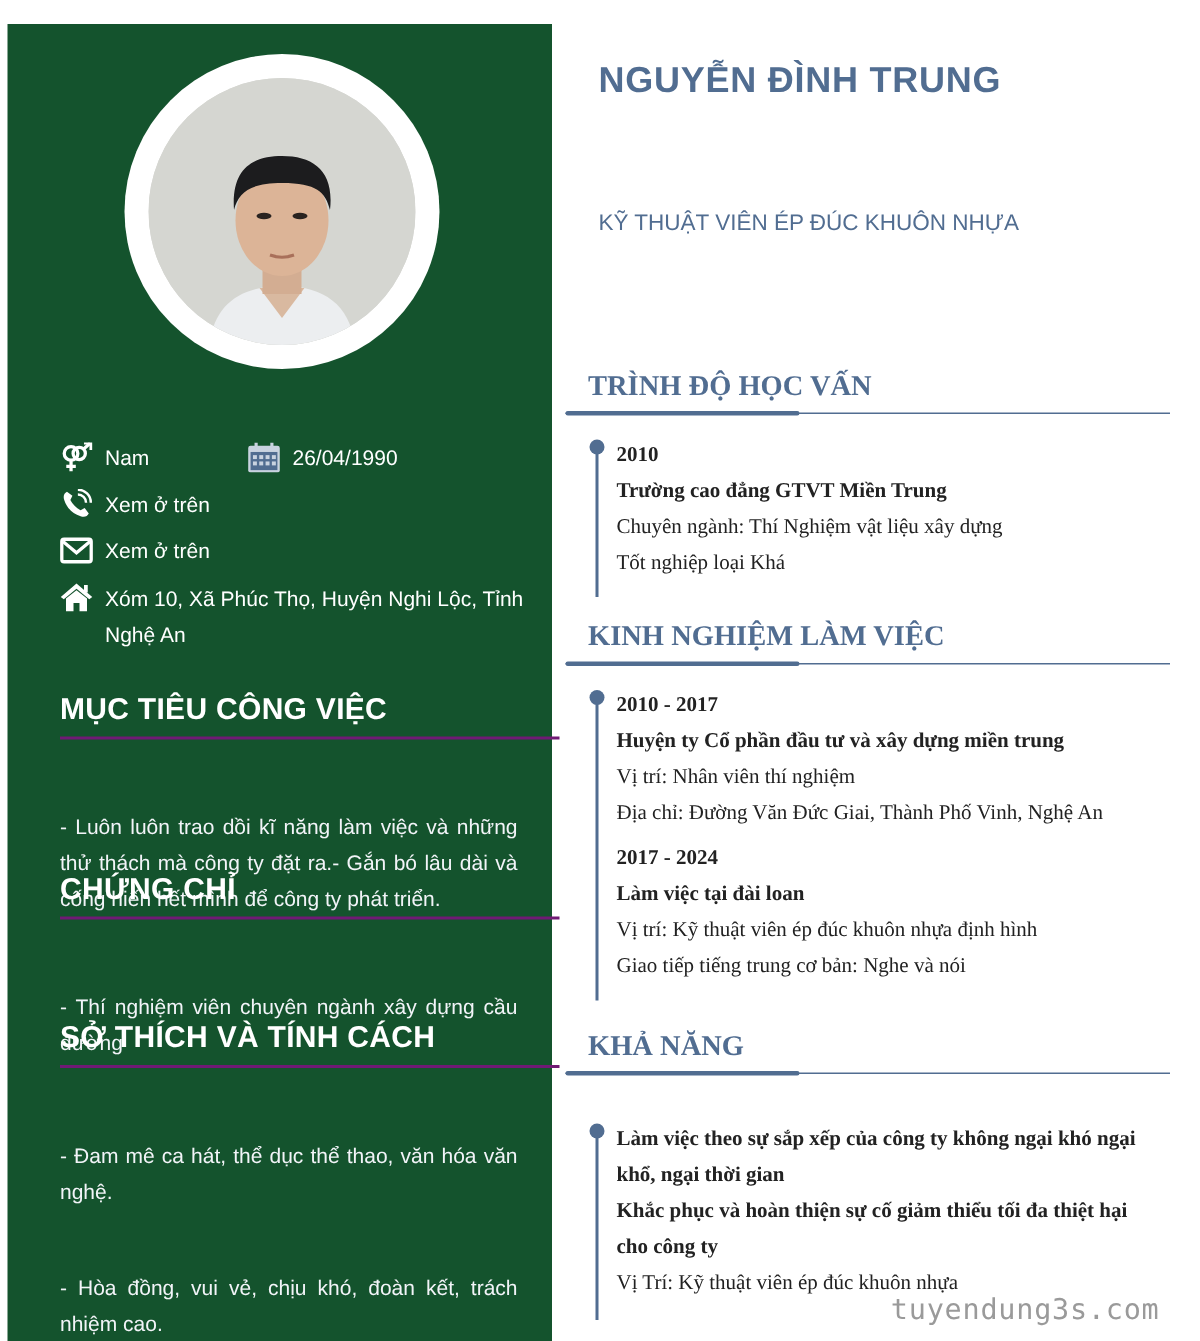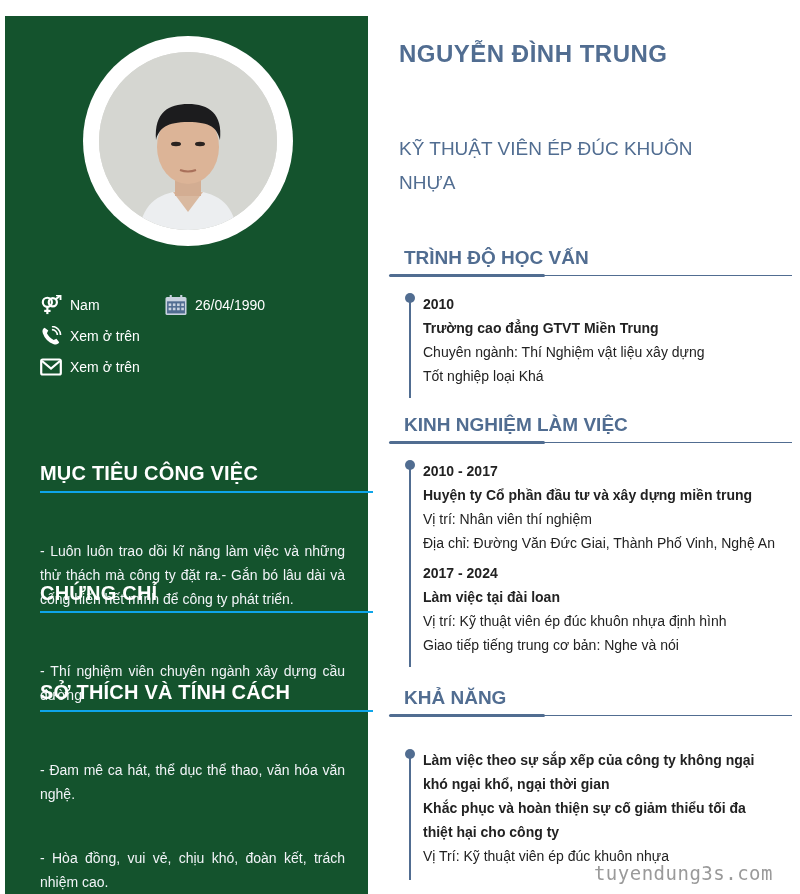--- a/index.html
+++ b/index.html
@@ -27,34 +27,34 @@
   .crow .txt { line-height: 22px; }
   .crow.addr { height: auto; }
   .crow.addr .txt { line-height: 24px; width: 280px; }
   .dob { position: absolute; left: 125px; top: 0; display: flex; align-items: center; height: 22px; }
   .dob .ic { width: 30px; }
   .dob svg { width: 20px; height: 19px; fill: #c9d3e0; }
 
   .lsec { position: absolute; left: 35px; width: 333px; }
   .lsec h2 {
     font-size: 20px; font-weight: bold; color: #ffffff; padding-bottom: 6px;
-    border-bottom: 2px solid #0ea5e9; letter-spacing: 0.2px;
+    border-bottom: 2px solid #701a75; letter-spacing: 0.2px;
   }
   .lsec p { font-size: 14px; line-height: 24px; padding-top: 6px; padding-right: 28px; text-align: justify; color: #f2f4f8; margin-top: 40px; }
 
   .main { position: absolute; left: 377px; top: 0; width: 403px; }
   .name {
     position: absolute; left: 22px; top: 30px; width: 360px;
     font-size: 24px; font-weight: bold; color: #516d91; line-height: 47px; letter-spacing: 0.5px;
   }
   .job {
     position: absolute; left: 22px; top: 132px; width: 320px;
-    font-size: 19px; color: #516d91; line-height: 34px;
-  }
-  .rsec { position: absolute; left: 12px; width: 403px; }
+    font-size: 15px; color: #516d91; line-height: 34px;
+  }
+  .rsec { position: absolute; left: 0; width: 403px; font-family: Liberation Serif, serif; }
   .rsec h2 {
     font-size: 19px; font-weight: bold; color: #516d91; padding-left: 15px; height: 30px; line-height: 28px;
   }
   .rule { position: relative; height: 4px; }
   .rule .thin { position: absolute; left: 0; right: 0; top: 1px; height: 1px; background: #516d91; }
   .rule .thick { position: absolute; left: 0; width: 156px; top: 0; height: 3px; background: #516d91; border-radius: 2px; }
   .timeline { position: relative; margin-left: 20px; padding-left: 14px; margin-top: 12px; }
   .timeline .vline { position: absolute; left: 0; top: 6px; bottom: -10px; width: 2px; background: #516d91; }
   .timeline .dot { position: absolute; left: -4px; top: 1px; width: 10px; height: 10px; border-radius: 50%; background: #516d91; }
   .tl-line { font-size: 14px; line-height: 24px; color: #222; }
@@ -133,20 +133,30 @@
     </div>
     <div class="crow">
       <span class="ic">
         <svg viewBox="0 0 22 18">
             <rect x="1.2" y="1.5" width="19.6" height="15" rx="1.5" fill="none" stroke="#fff" stroke-width="2.2"></rect>
             <path d="M2 3 L11 10.5 L20 3" fill="none" stroke="#fff" stroke-width="2.2"></path>
           </svg>
       </span>
       <span class="txt">Xem ở trên</span>
     </div>
+    <div class="crow addr">
+      <span class="ic">
+        <svg viewBox="0 0 22 20">
+            <path d="M11 1 L0.5 10 L2.5 11.5 L11 4.5 L19.5 11.5 L21.5 10 Z" fill="#fff"></path>
+            <path d="M4 11 L11 5.5 L18 11 V19.5 H13 V14 H9 V19.5 H4 Z" fill="#fff"></path>
+            <rect x="16" y="2" width="2.5" height="5" fill="#fff"></rect>
+          </svg>
+      </span>
+      <span class="txt">Xóm 10, Xã Phúc Thọ, Huyện Nghi Lộc, Tỉnh Nghệ An</span>
+    </div>
   </div>
 
   <section class="lsec" style="top:446px;">
     <h2>MỤC TIÊU CÔNG VIỆC</h2>
     <p>- Luôn luôn trao dồi kĩ năng làm việc và những thử thách mà công ty đặt ra.- Gắn bó lâu dài và cống hiến hết mình để công ty phát triển.</p>
   </section>
 
   <section class="lsec" style="top:566px;">
     <h2>CHỨNG CHỈ</h2>
     <p>- Thí nghiệm viên chuyên ngành xây dựng cầu đường</p>

